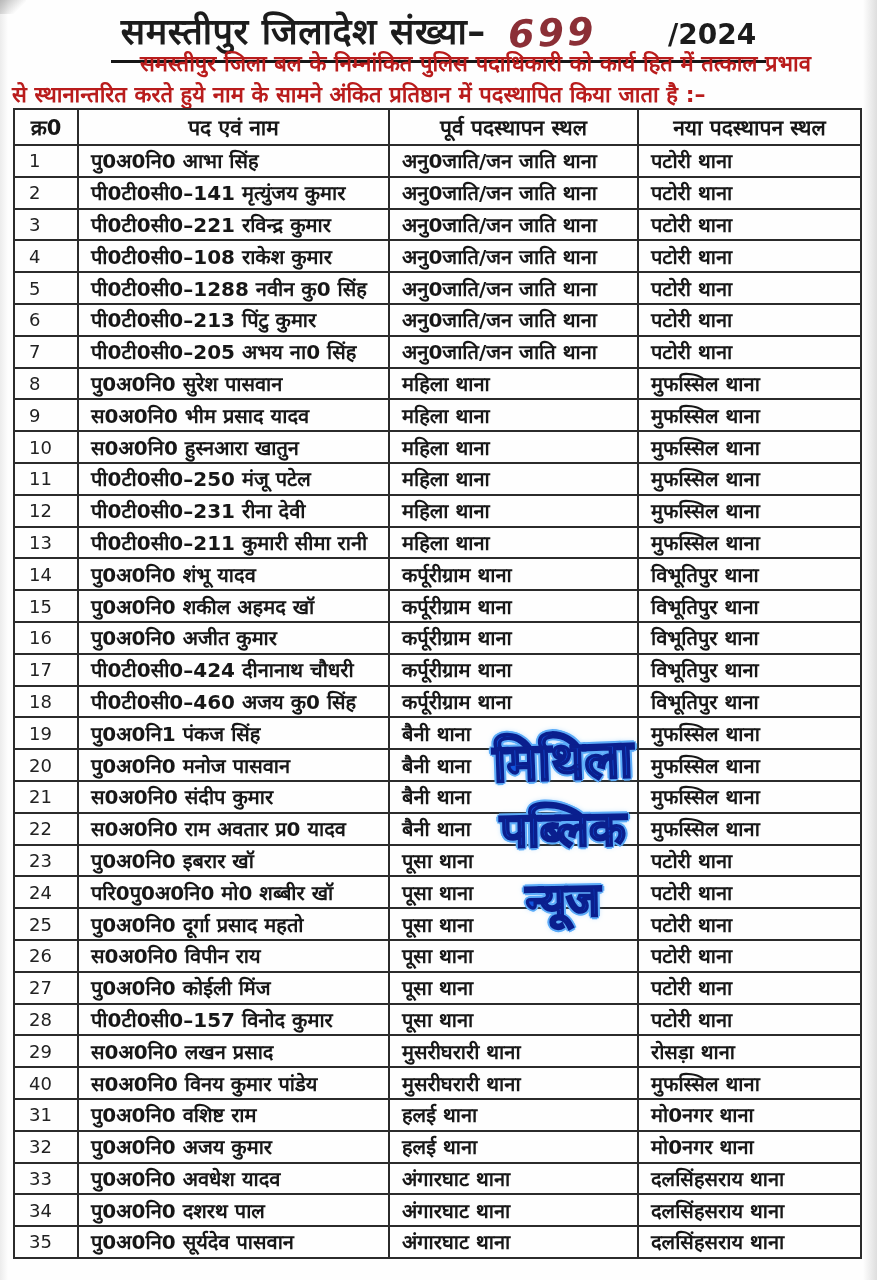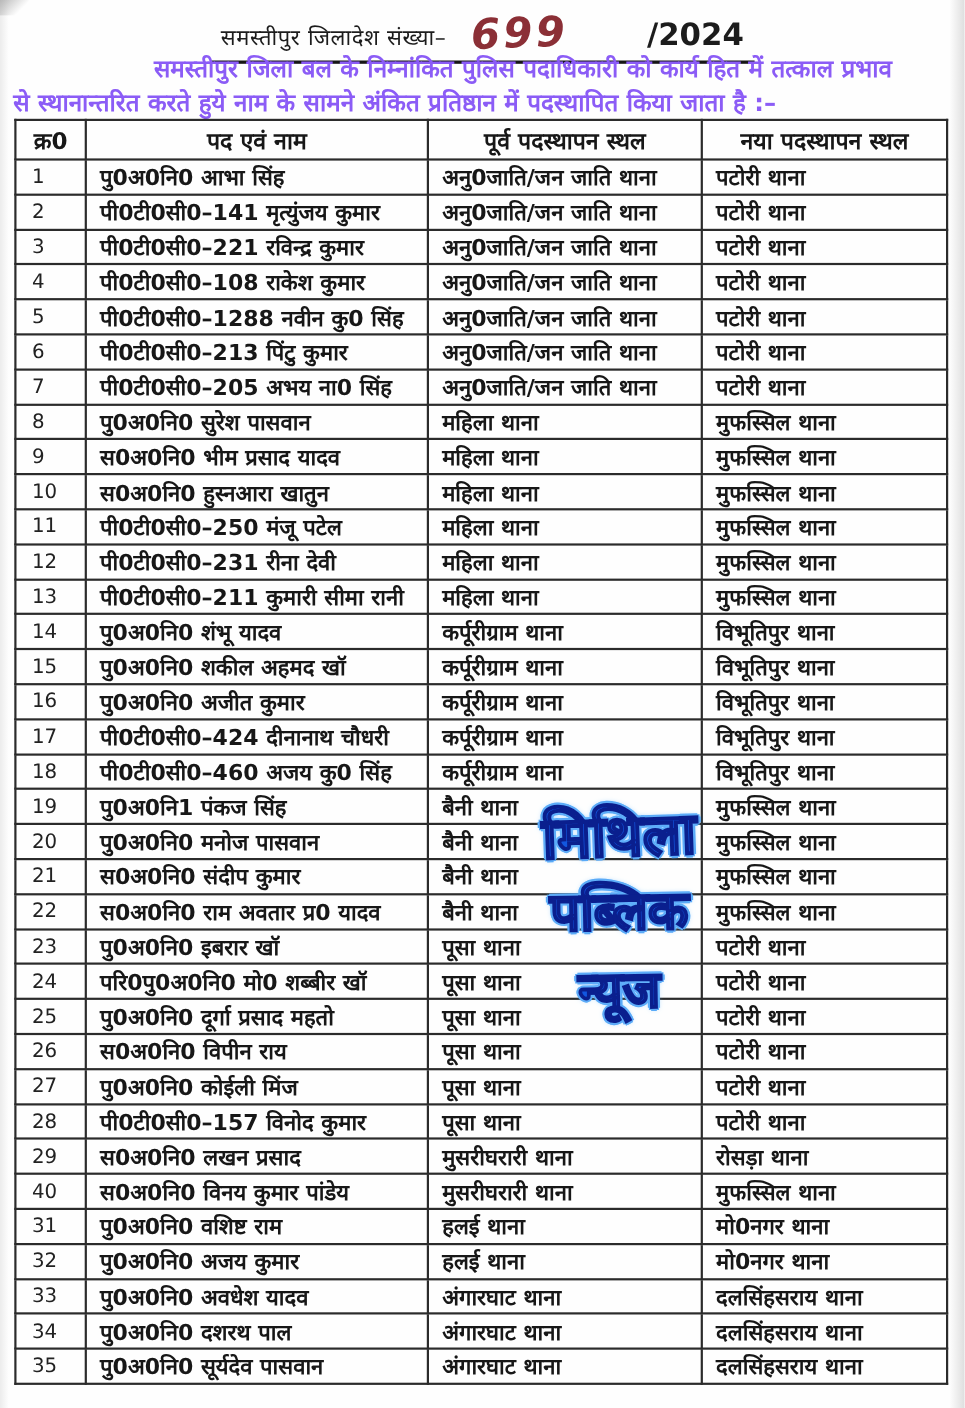--- a/index.html
+++ b/index.html
@@ -15,29 +15,29 @@
   .edge-right{position:absolute;top:0;right:0;width:14px;height:100%;
     background:linear-gradient(to right,rgba(255,255,255,0),#dedede);}
   .edge-left{position:absolute;top:0;left:0;width:8px;height:100%;
     background:linear-gradient(to right,#ececec,rgba(255,255,255,0));}
   .corner-tl{position:absolute;top:0;left:0;width:26px;height:14px;
     background:linear-gradient(135deg,#b9b9b9,rgba(255,255,255,0) 70%);}
 
   
   .title-wrap{position:absolute;top:6px;left:0;width:877px;text-align:center;}
   .title-inner{display:inline-block;border-bottom:3px solid #161616;padding:0 10px 5px 10px;}
-  .title-prefix{font-size:20px;font-weight:400;letter-spacing:0.5px;}
+  .title-prefix{font-size:36px;font-weight:700;letter-spacing:0.5px;}
   .title-number{font-size:38px;font-weight:700;color:#8b2f36;
     display:inline-block;margin:0 26px 0 22px;transform:rotate(-2deg) translateY(2px);
     font-style:italic;letter-spacing:3px;}
   .title-suffix{font-size:28px;font-weight:700;margin-left:46px;}
 
   
   .intro{position:absolute;top:48px;left:12px;width:853px;
-    font-size:22px;font-weight:600;line-height:31px;color:#8b5cf6;}
+    font-size:22px;font-weight:600;line-height:31px;color:#b91c1c;}
   .intro .line1{text-indent:128px;}
   .intro .line2{text-indent:0;}
 
   
   table.transfer{position:absolute;top:108px;left:13px;width:847px;
     border-collapse:collapse;table-layout:fixed;}
   table.transfer col.c1{width:64px;}
   table.transfer col.c2{width:311px;}
   table.transfer col.c3{width:249px;}
   table.transfer col.c4{width:223px;}

